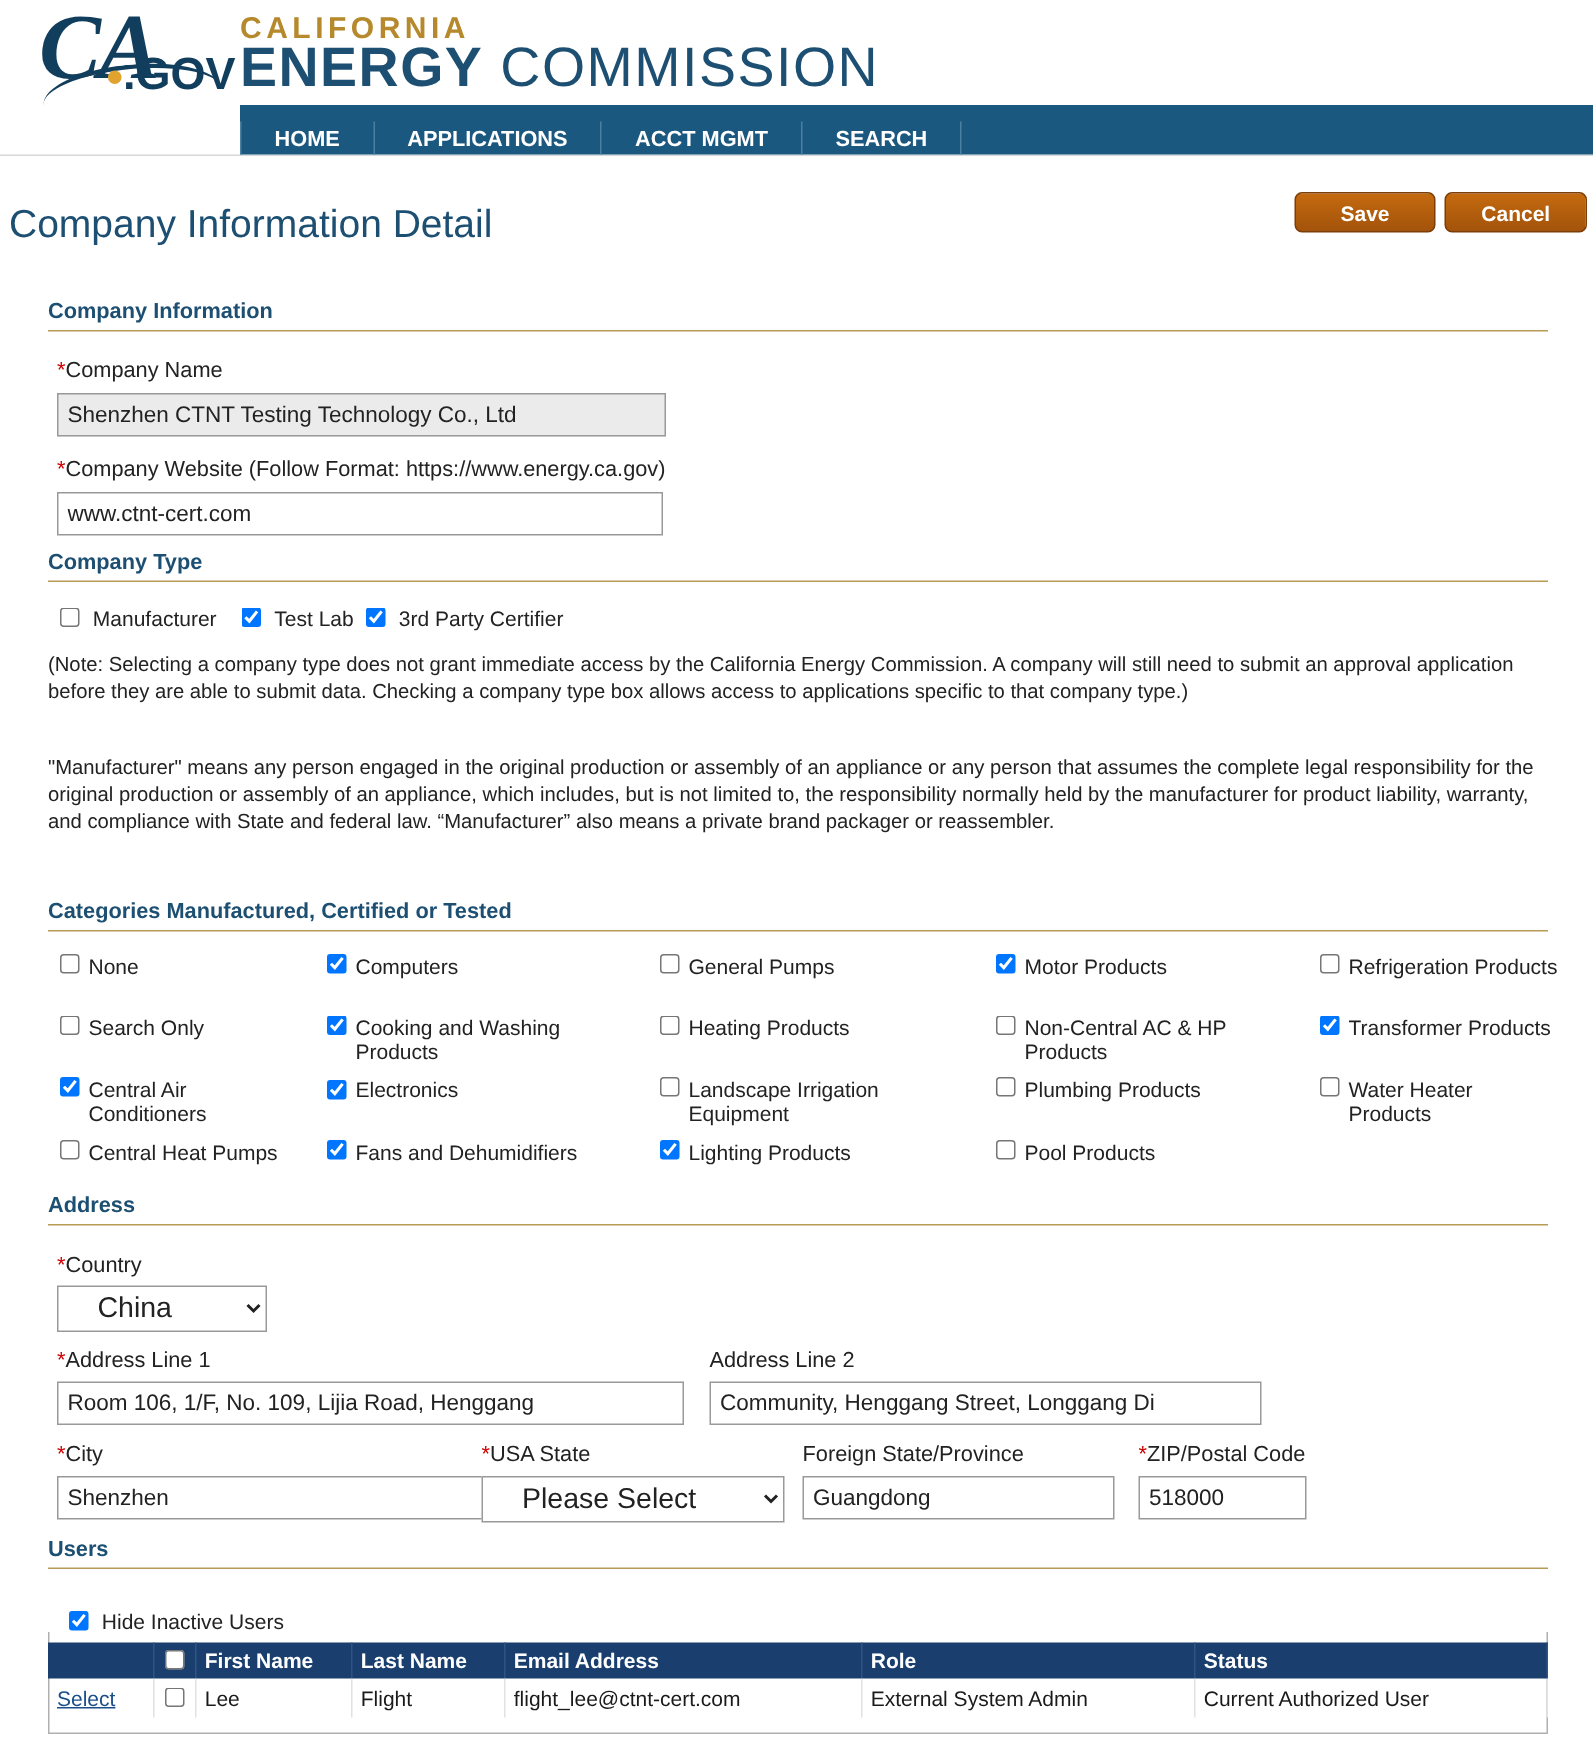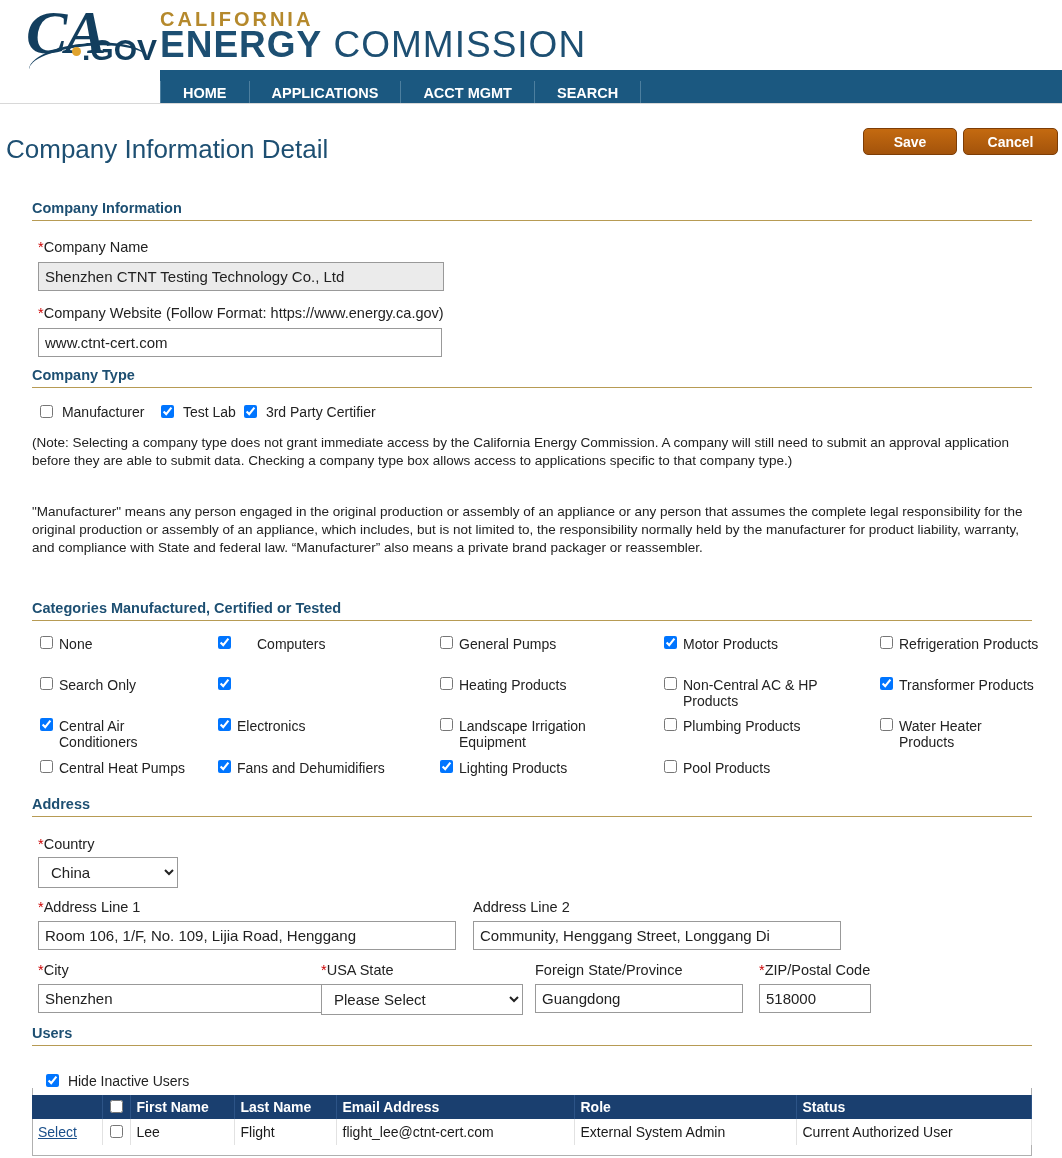--- a/index.html
+++ b/index.html
@@ -132,21 +132,21 @@
   
   .cat-grid {
     position: absolute; left: 38px; top: 630px; width: 1000px;
     font-size: 14px;
   }
   .cat-cell { position: absolute; display: flex; align-items: flex-start; }
   .cat-cell span { margin-left: 6px; line-height: 1.15; }
 
   
   select.inp {
-    height: 31px; font-size: 15px; padding: 3px 8px;
+    height: 31px; font-size: 19px; padding: 3px 22px;
   }
 
   
   .users-table {
     position: absolute; left: 32px; top: 1095px; width: 1000px;
     border-collapse: collapse; font-size: 14px;
   }
   .users-table th {
     background: #1a3f6f; color: #fff; text-align: left;
     font-weight: bold; padding: 4px 6px; border-right: 1px solid #2d5487;
@@ -246,28 +246,29 @@
   </div>
   <div class="cat-cell" style="left:2px;top:88px;width:165px;">
     <input type="checkbox" class="cb" checked="" style="">
       <span>Central Air Conditioners</span>
   </div>
   <div class="cat-cell" style="left:2px;top:130px;width:165px;">
     <input type="checkbox" class="cb" style="">
       <span>Central Heat Pumps</span>
   </div>
 
-  <div class="cat-cell" style="left:180px;top:6px;width:180px;gap:20px;">
+  <div class="cat-cell" style="left:180px;top:6px;width:180px;">
     <input type="checkbox" class="cb" checked="" style="">
       <span>Computers</span>
   </div>
   <div class="cat-cell" style="left:180px;top:47px;width:180px;">
     <input type="checkbox" class="cb" checked="" style="">
-  </div>
-  <div class="cat-cell" style="left:180px;top:88px;width:180px;">
+      <span>Cooking and Washing Products</span>
+  </div>
+  <div class="cat-cell" style="left:180px;top:88px;width:180px;align-items:center;">
     <input type="checkbox" class="cb" checked="" style="">
       <span>Electronics</span>
   </div>
   <div class="cat-cell" style="left:180px;top:130px;width:180px;">
     <input type="checkbox" class="cb" checked="" style="">
       <span>Fans and Dehumidifiers</span>
   </div>
 
   <div class="cat-cell" style="left:402px;top:6px;width:190px;">
     <input type="checkbox" class="cb" style="">

